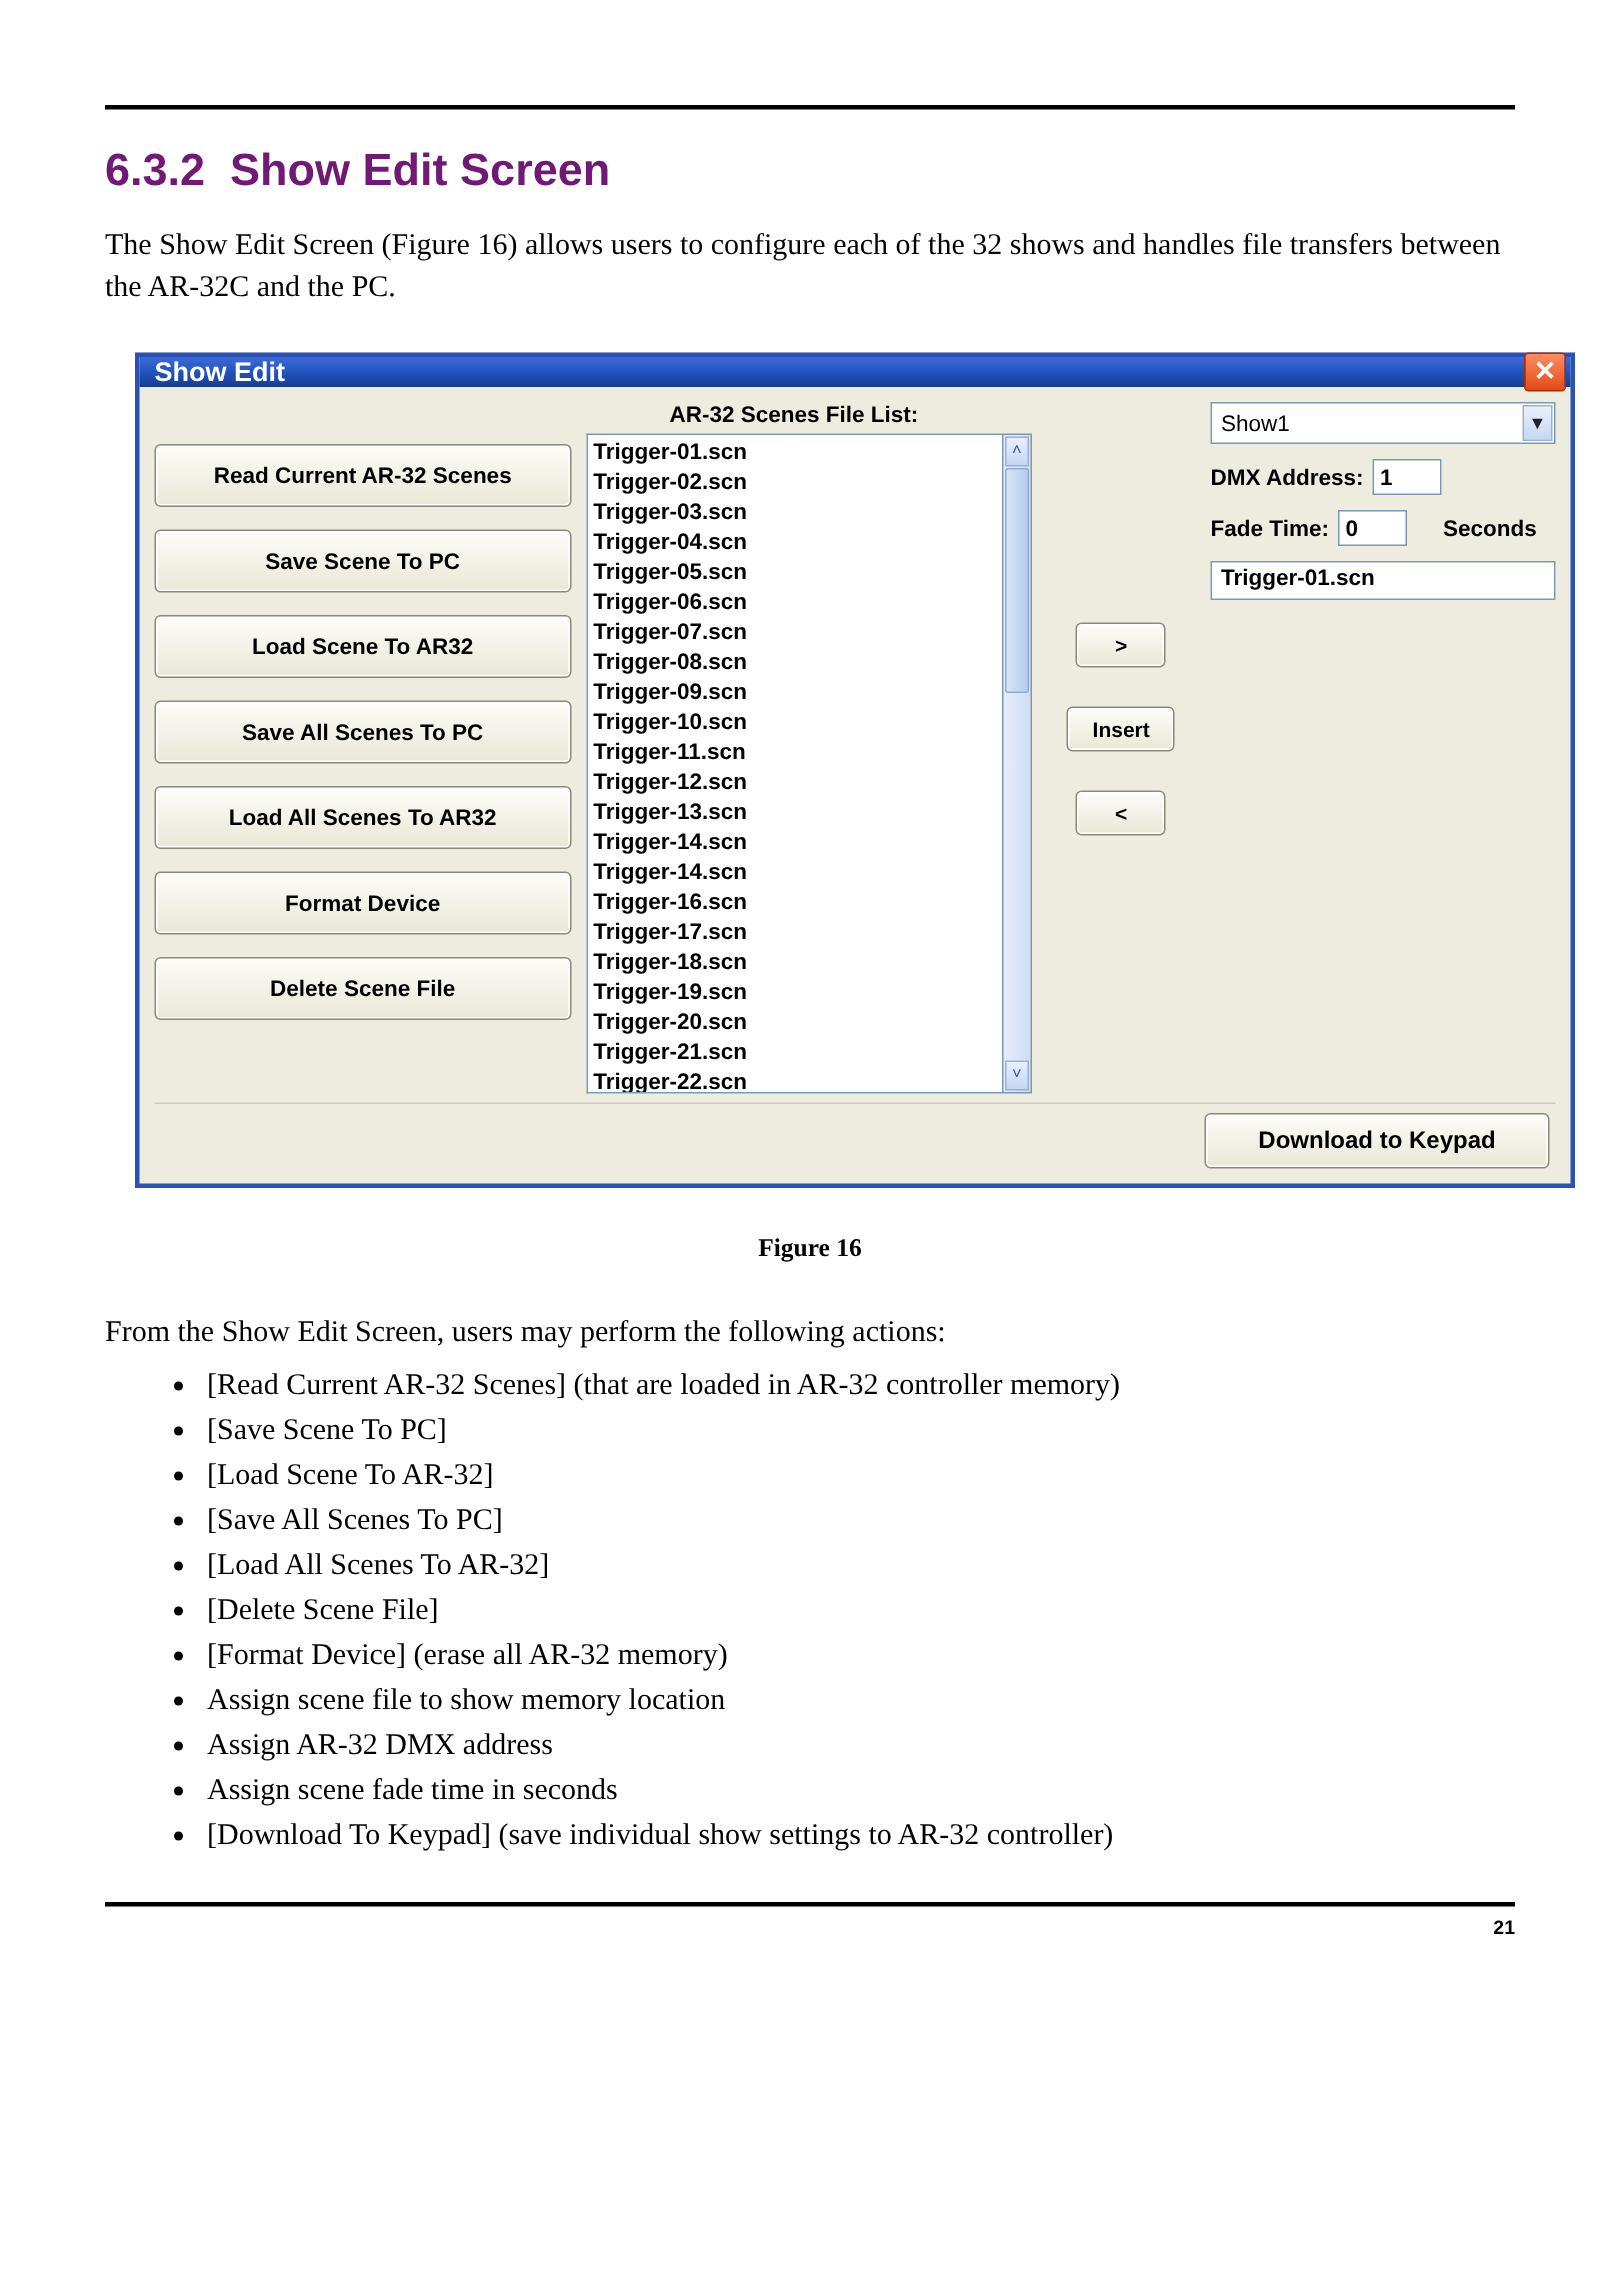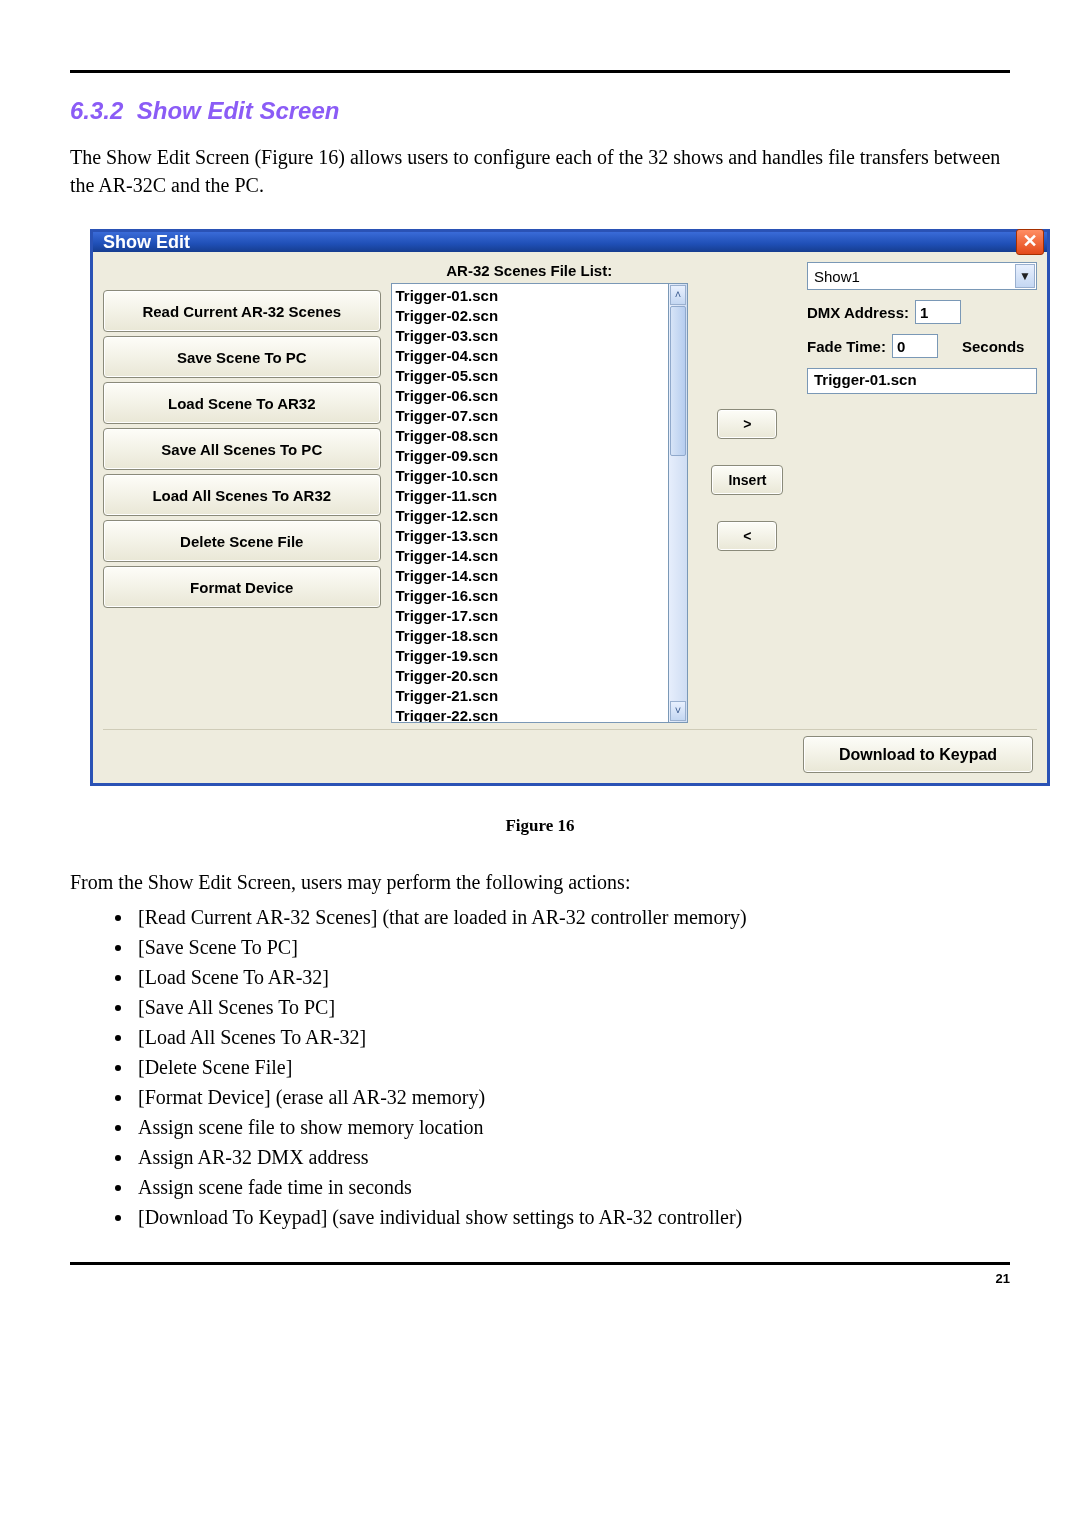--- a/index.html
+++ b/index.html
@@ -15,23 +15,22 @@
     padding: 70px 70px 40px 70px;
   }
   .top-rule, .bottom-rule {
     height: 3px;
     background: #000;
     width: 100%;
   }
   .section-title {
     font-family: Verdana, Geneva, sans-serif;
     font-weight: bold;
-    font-style: italic;
-    color: #8b5cf6;
-    font-size: 24px;
+    color: #701a75;
+    font-size: 30px;
     margin: 24px 0 18px 0;
   }
   .body-text {
     font-size: 20px;
     line-height: 1.4;
     margin: 0 0 30px 0;
   }
   .figure-wrap {
     margin: 0 0 18px 20px;
   }
@@ -72,21 +71,21 @@
     position: relative;
   }
   .grid {
     display: flex;
     gap: 10px;
   }
   .left-col {
     width: 280px;
     display: flex;
     flex-direction: column;
-    gap: 4px;
+    gap: 15px;
     padding-top: 28px;
   }
   .win-btn {
     height: 42px;
     border: 1px solid #8a8a7a;
     background: linear-gradient(to bottom, #fdfdf8, #e9e7d6);
     border-radius: 4px;
     font-family: Arial, Helvetica, sans-serif;
     font-weight: bold;
     font-size: 15px;
@@ -306,22 +305,22 @@
 
       <div class="dialog-body">
         <div class="grid">
 
           <div class="left-col">
             <div class="win-btn">Read Current AR-32 Scenes</div>
             <div class="win-btn">Save Scene To PC</div>
             <div class="win-btn">Load Scene To AR32</div>
             <div class="win-btn">Save All Scenes To PC</div>
             <div class="win-btn">Load All Scenes To AR32</div>
+            <div class="win-btn">Format Device</div>
             <div class="win-btn">Delete Scene File</div>
-            <div class="win-btn">Format Device</div>
           </div>
 
           <div class="mid-col">
             <div class="list-label">AR-32 Scenes File List:</div>
             <div class="listbox-wrap">
               <div class="listbox">
                 <div>Trigger-01.scn</div>
                 <div>Trigger-02.scn</div>
                 <div>Trigger-03.scn</div>
                 <div>Trigger-04.scn</div>

